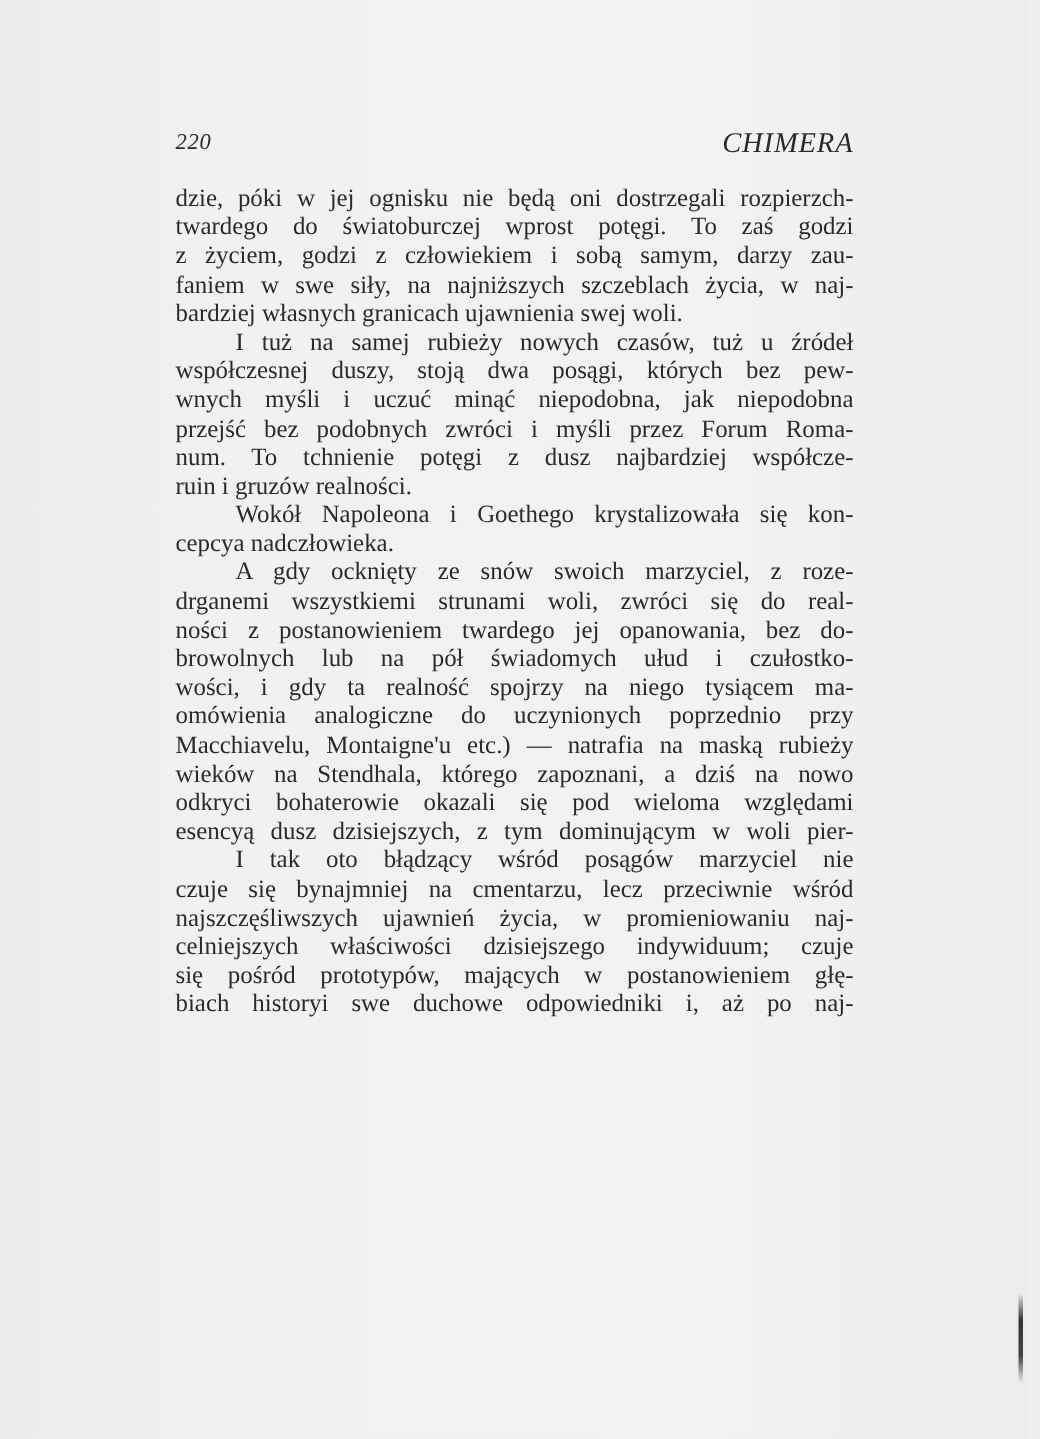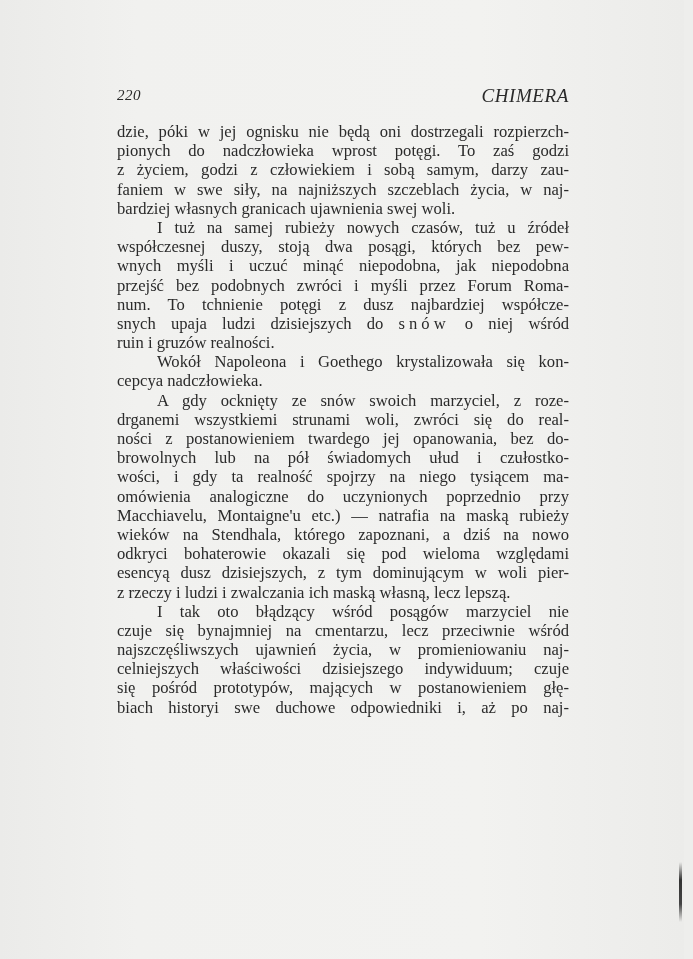--- a/index.html
+++ b/index.html
@@ -84,53 +84,51 @@
 
   <div class="running-head">
     <span class="page-number">220</span>
     <span class="journal-title">CHIMERA</span>
   </div>
 
   <div class="body-text">
 
     <div>
       <span class="line">dzie, póki w jej ognisku nie będą oni dostrzegali rozpierzch-</span>
-      <span class="line">pionych do nadczłowieka wprost potęgi. To zaś godzi</span>
+      <span class="line">twardego do światoburczej wprost potęgi. To zaś godzi</span>
       <span class="line">z życiem, godzi z człowiekiem i sobą samym, darzy zau-</span>
       <span class="line">faniem w swe siły, na najniższych szczeblach życia, w naj-</span>
       <span class="line last">bardziej własnych granicach ujawnienia swej woli.</span>
     </div>
 
     <div>
       <span class="line indent">I tuż na samej rubieży nowych czasów, tuż u źródeł</span>
       <span class="line">współczesnej duszy, stoją dwa posągi, których bez pew-</span>
       <span class="line">wnych myśli i uczuć minąć niepodobna, jak niepodobna</span>
       <span class="line">przejść bez podobnych zwróci i myśli przez Forum Roma-</span>
       <span class="line">num. To tchnienie potęgi z dusz najbardziej współcze-</span>
-      <span class="line"><span>snych upaja ludzi dzisiejszych do </span><span class="spaced">snów</span><span> o niej wśród</span></span>
       <span class="line last">ruin i gruzów realności.</span>
     </div>
 
     <div>
       <span class="line indent">Wokół Napoleona i Goethego krystalizowała się kon-</span>
       <span class="line last">cepcya nadczłowieka.</span>
     </div>
 
     <div>
       <span class="line indent">A gdy ocknięty ze snów swoich marzyciel, z roze-</span>
       <span class="line">drganemi wszystkiemi strunami woli, zwróci się do real-</span>
       <span class="line">ności z postanowieniem twardego jej opanowania, bez do-</span>
       <span class="line">browolnych lub na pół świadomych ułud i czułostko-</span>
       <span class="line">wości, i gdy ta realność spojrzy na niego tysiącem ma-</span>
       <span class="line">omówienia analogiczne do uczynionych poprzednio przy</span>
       <span class="line">Macchiavelu, Montaigne'u etc.) — natrafia na maską rubieży</span>
       <span class="line">wieków na Stendhala, którego zapoznani, a dziś na nowo</span>
       <span class="line">odkryci bohaterowie okazali się pod wieloma względami</span>
       <span class="line">esencyą dusz dzisiejszych, z tym dominującym w woli pier-</span>
-      <span class="line last">z rzeczy i ludzi i zwalczania ich maską własną, lecz lepszą.</span>
     </div>
 
     <div>
       <span class="line indent">I tak oto błądzący wśród posągów marzyciel nie</span>
       <span class="line">czuje się bynajmniej na cmentarzu, lecz przeciwnie wśród</span>
       <span class="line">najszczęśliwszych ujawnień życia, w promieniowaniu naj-</span>
       <span class="line">celniejszych właściwości dzisiejszego indywiduum; czuje</span>
       <span class="line">się pośród prototypów, mających w postanowieniem głę-</span>
       <span class="line">biach historyi swe duchowe odpowiedniki i, aż po naj-</span>
     </div>

